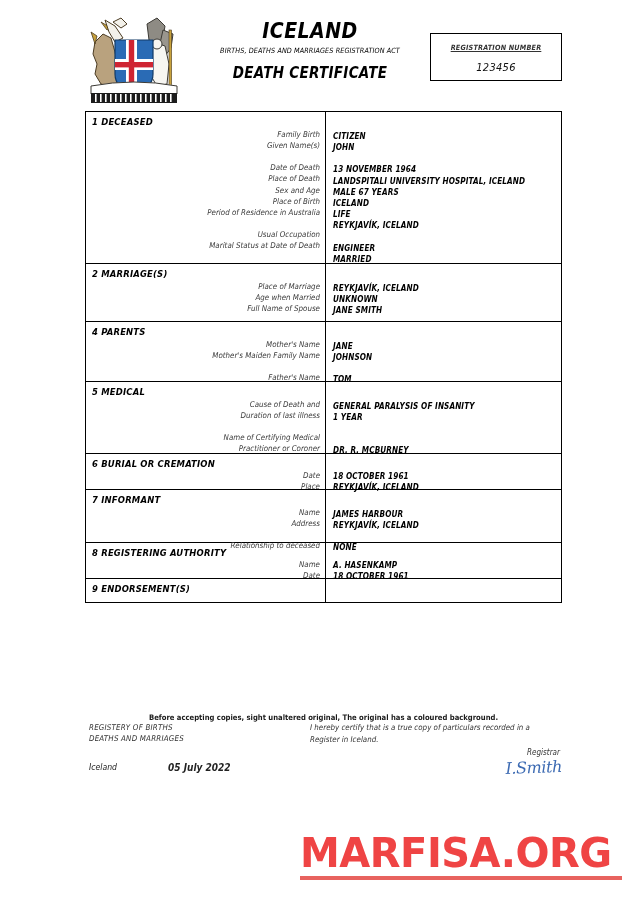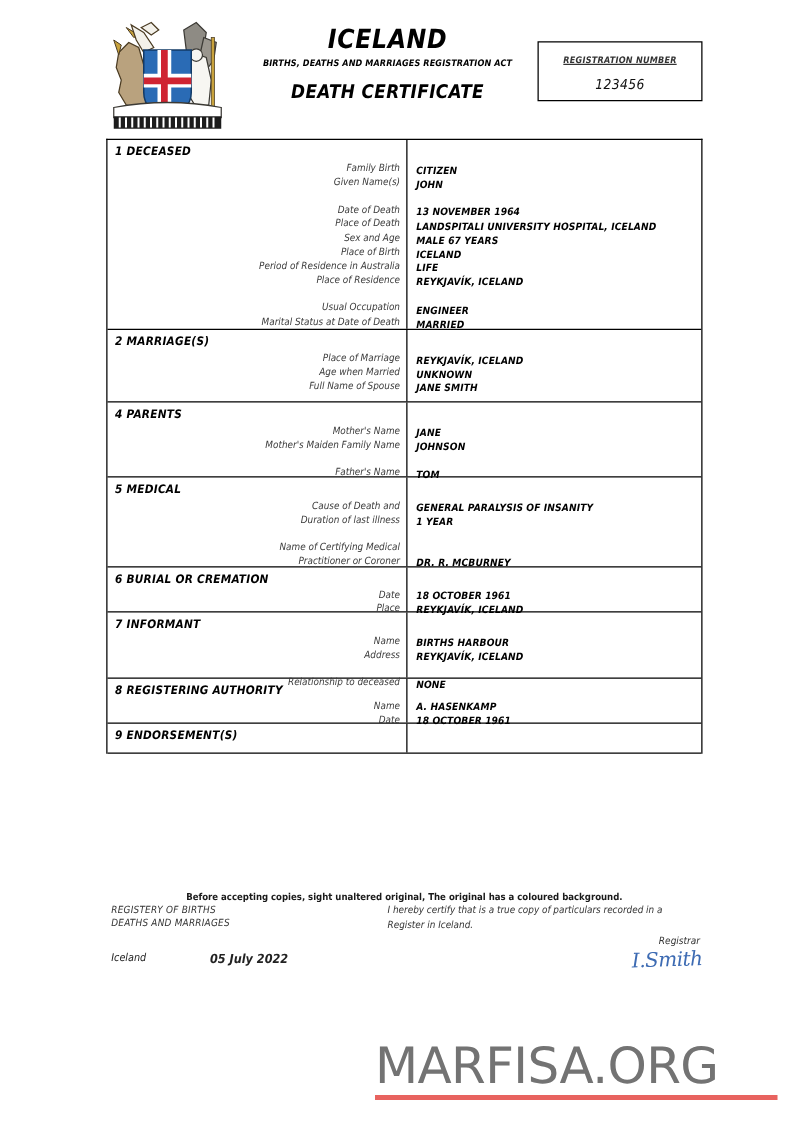--- a/index.html
+++ b/index.html
@@ -48,21 +48,21 @@
     font-size: 21px;
     font-weight: bold;
     font-style: italic;
     letter-spacing: 0.5px;
     color: #000;
     line-height: 1.05;
   }
 
   .doc-act {
     font-size: 7.2px;
-    font-weight: bold;
+    font-weight: normal;
     font-style: italic;
     color: #000;
     margin-top: 4px;
     letter-spacing: 0.1px;
     white-space: nowrap;
   }
 
   .doc-type {
     font-size: 15px;
     font-weight: bold;
@@ -256,22 +256,22 @@
   .watermark {
     position: absolute;
     left: 300px;
     top: 833px;
     width: 330px;
   }
 
   .wm-text {
     font-family: "DejaVu Sans", "Liberation Sans", sans-serif;
     font-size: 40px;
-    font-weight: normal;
-    color: #737373;
+    font-weight: bold;
+    color: #ef4444;
     letter-spacing: -0.5px;
     line-height: 1;
     text-align: left;
   }
 
   .wm-rule {
     margin-top: 3px;
     height: 4px;
     background: #e8635f;
     width: 322px;
@@ -350,21 +350,20 @@
       <div class="sec-left">
         <div class="sec-title">1 DECEASED</div>
         <div class="labels offset-1">
           <div class="lbl">Family Birth</div>
           <div class="lbl">Given Name(s)</div>
           <div class="lbl gap">Date of Death</div>
           <div class="lbl">Place of Death</div>
           <div class="lbl">Sex and Age</div>
           <div class="lbl">Place of Birth</div>
           <div class="lbl">Period of Residence in Australia</div>
-          <div class="lbl">Place of Residence</div>
           <div class="lbl gap">Usual Occupation</div>
           <div class="lbl">Marital Status at Date of Death</div>
         </div>
       </div>
       <div class="sec-right">
         <div class="vals" style="margin-top:15px;">
           <div class="val">CITIZEN</div>
           <div class="val">JOHN</div>
           <div class="val gap">13 NOVEMBER 1964</div>
           <div class="val">LANDSPITALI UNIVERSITY HOSPITAL, ICELAND</div>
@@ -454,21 +453,21 @@
       <div class="sec-left">
         <div class="sec-title">7 INFORMANT</div>
         <div class="labels offset-1">
           <div class="lbl">Name</div>
           <div class="lbl">Address</div>
           <div class="lbl gap">Relationship to deceased</div>
         </div>
       </div>
       <div class="sec-right">
         <div class="vals" style="margin-top:15px;">
-          <div class="val">BIRTHS HARBOUR</div>
+          <div class="val">JAMES HARBOUR</div>
           <div class="val">REYKJAVÍK, ICELAND</div>
           <div class="val gap">NONE</div>
         </div>
       </div>
     </div>
 
     <div class="section" style="height:36px;">
       <div class="sec-left">
         <div class="sec-title">8 REGISTERING AUTHORITY</div>
         <div class="labels" style="margin-top:0px;">

